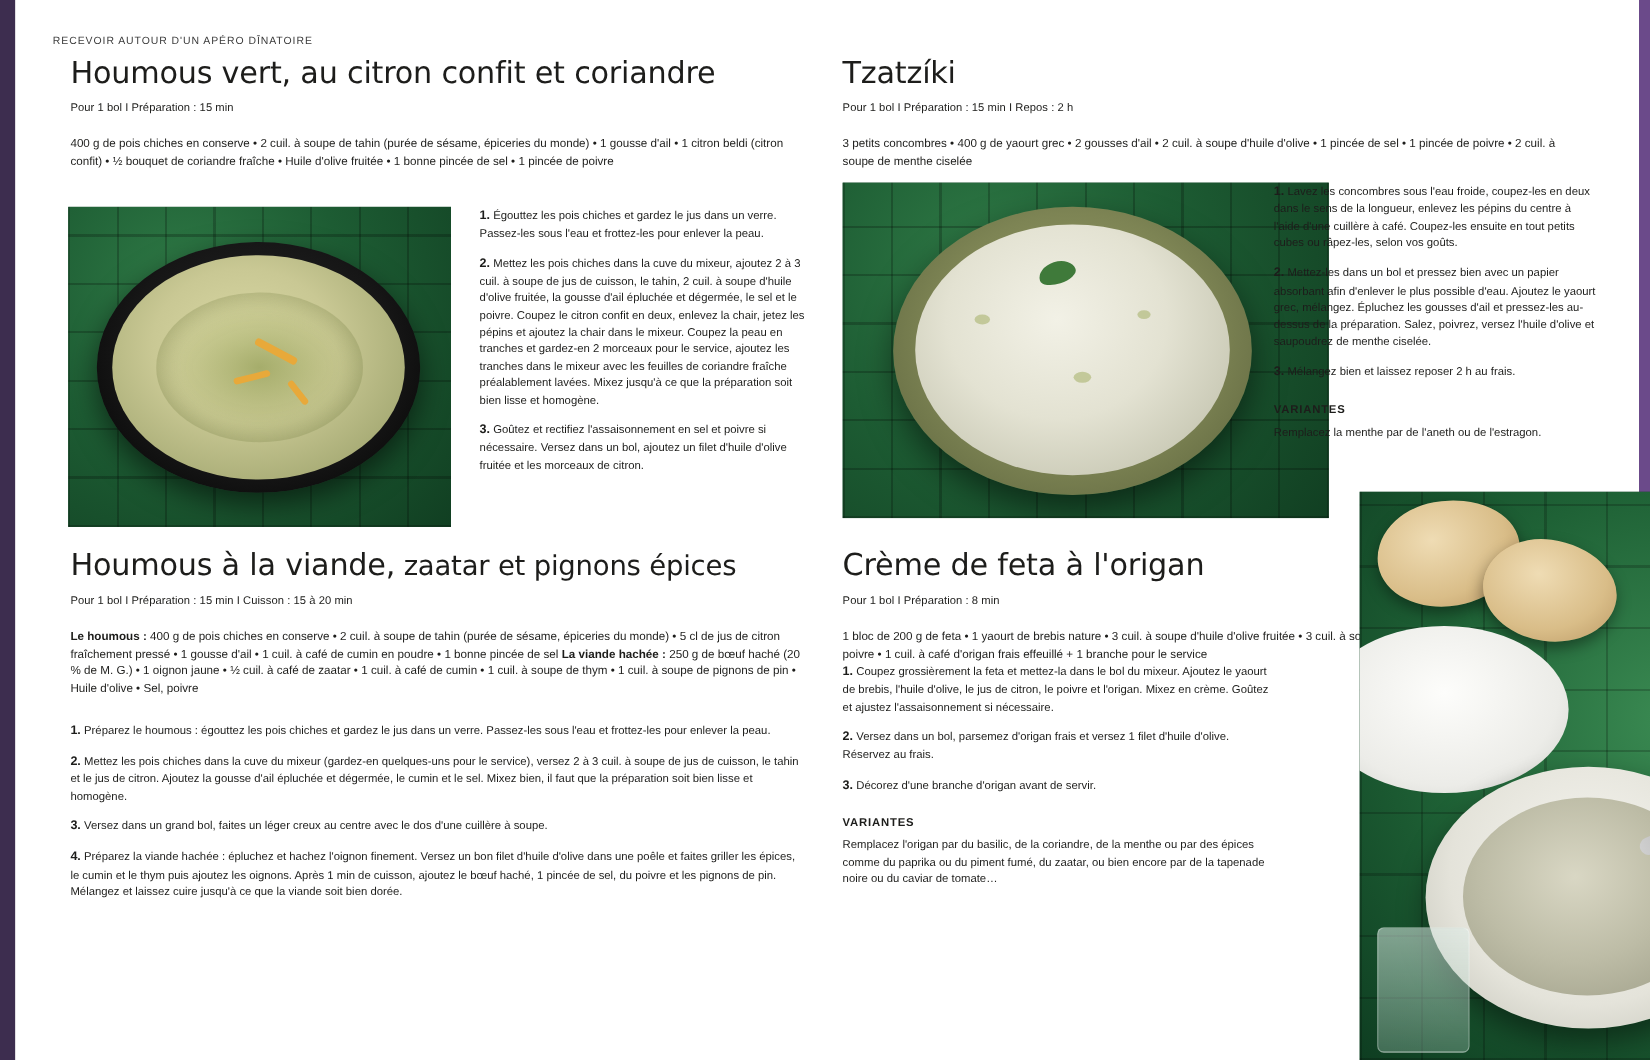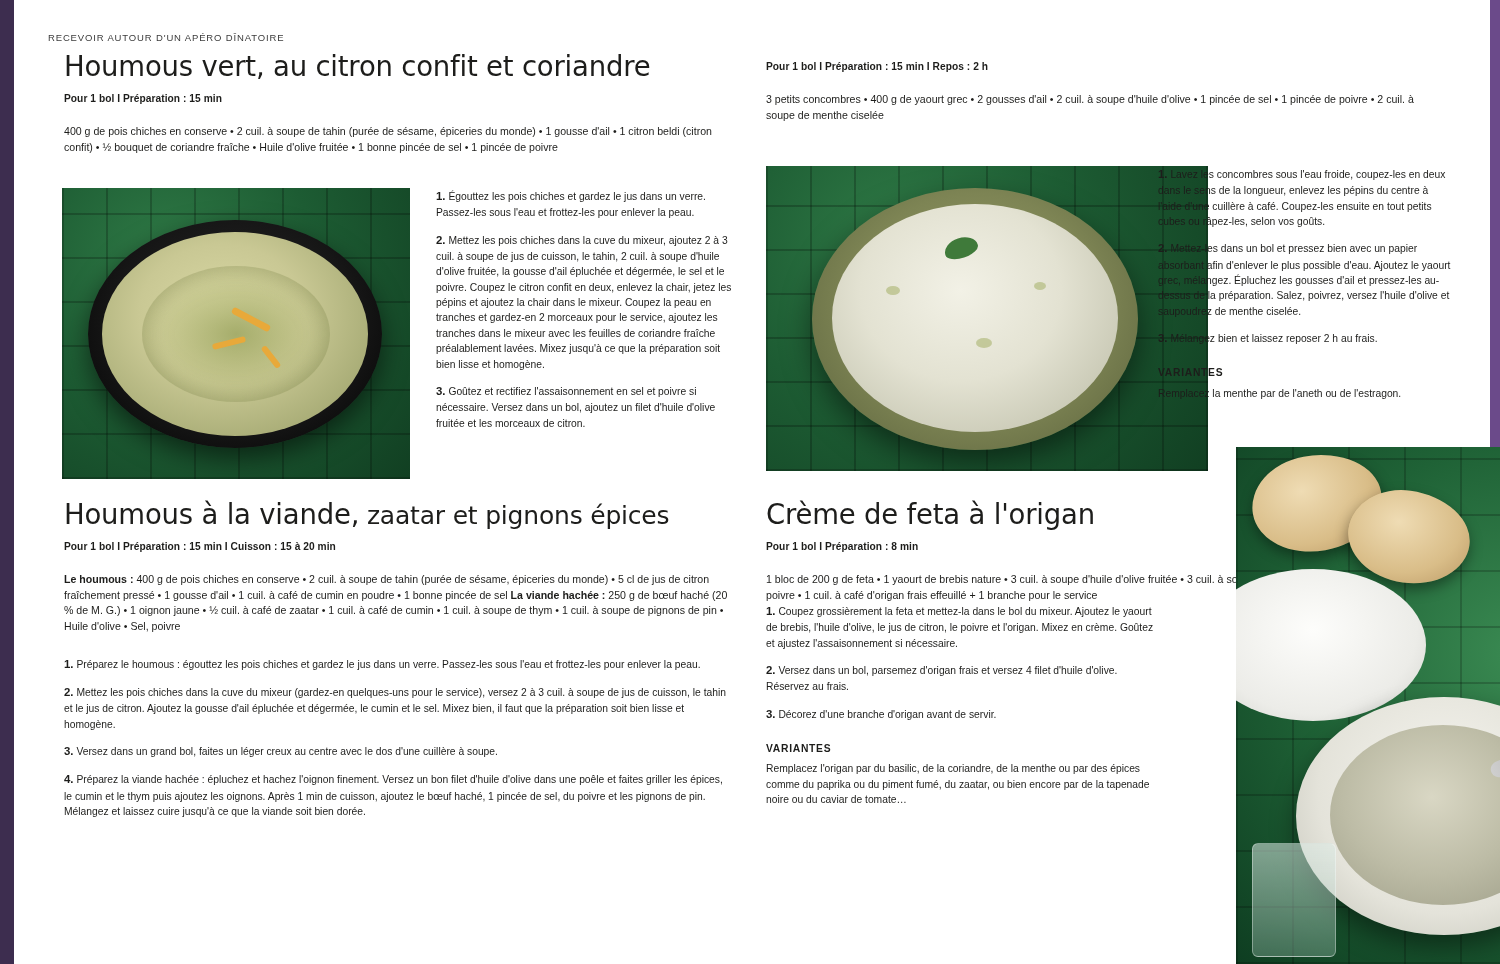--- a/index.html
+++ b/index.html
@@ -33,21 +33,21 @@
   h1.recipe-title{
     font-family:"DejaVu Sans", sans-serif;
     font-weight:400;
     font-size:27.5px;
     letter-spacing:-0.2px;
     margin:0;
     color:#1d1d1b;
   }
   h1.recipe-title .light{font-weight:400;font-size:25px;}
   .meta{
-    font-size:10.2px;font-weight:bold;color:#1d1d1b;
+    font-size:10.2px;font-weight:normal;color:#1d1d1b;
     margin-top:11px;letter-spacing:.005em;
   }
   .ingredients{
     font-size:10.6px;line-height:1.47;color:#1d1d1b;
     margin-top:20px;
   }
   .ingredients b{font-weight:bold;}
 
   .steps{font-size:10.3px;line-height:1.5;color:#1d1d1b;}
   .step{margin-bottom:11px;}
@@ -195,20 +195,21 @@
           <div class="step"><span class="num">3.</span> <span>Versez dans un grand bol, faites un léger creux au centre avec le dos d'une cuillère à soupe.</span></div>
           <div class="step"><span class="num">4.</span> <span>Préparez la viande hachée : épluchez et hachez l'oignon finement. Versez un bon filet d'huile d'olive dans une poêle et faites griller les épices, le cumin et le thym puis ajoutez les oignons. Après 1 min de cuisson, ajoutez le bœuf haché, 1 pincée de sel, du poivre et les pignons de pin. Mélangez et laissez cuire jusqu'à ce que la viande soit bien dorée.</span></div>
         </div>
       </div>
 
     </div>
 
     <div class="col col-right">
 
       <div style="position:absolute;left:0px;top:50px;width:660px;">
+        <h1 class="recipe-title">Tzatzíki</h1>
         <div class="meta">Pour 1 bol  I  Préparation : 15 min  I  Repos : 2 h</div>
         <div class="ingredients">3 petits concombres • 400 g de yaourt grec • 2 gousses d'ail • 2 cuil. à soupe d'huile d'olive • 1 pincée de sel • 1 pincée de poivre • 2 cuil. à soupe de menthe ciselée</div>
       </div>
 
       <div class="photo ph2">
         <div class="tiles"></div>
         <div class="plate"></div>
         <div class="dip"></div>
         <div class="mint"></div>
         <div class="fleck" style="left:120px;top:120px;width:14px;height:9px;"></div>
@@ -224,21 +225,21 @@
         <div class="variantes-b">Remplacez la menthe par de l'aneth ou de l'estragon.</div>
       </div>
 
       <div style="position:absolute;left:0px;top:498px;width:660px;">
         <h1 class="recipe-title">Crème de feta à l'origan</h1>
         <div class="meta">Pour 1 bol  I  Préparation : 8 min</div>
         <div class="ingredients">1 bloc de 200 g de feta • 1 yaourt de brebis nature • 3 cuil. à soupe d'huile d'olive fruitée • 3 cuil. à soupe de jus de citron • 1 pincée de poivre • 1 cuil. à café d'origan frais effeuillé + 1 branche pour le service</div>
 
         <div class="steps" style="width:394px;">
           <div class="step"><span class="num">1.</span> <span>Coupez grossièrement la feta et mettez-la dans le bol du mixeur. Ajoutez le yaourt de brebis, l'huile d'olive, le jus de citron, le poivre et l'origan. Mixez en crème. Goûtez et ajustez l'assaisonnement si nécessaire.</span></div>
-          <div class="step"><span class="num">2.</span> <span>Versez dans un bol, parsemez d'origan frais et versez 4 filet d'huile d'olive. Réservez au frais.</span></div>
+          <div class="step"><span class="num">2.</span> <span>Versez dans un bol, parsemez d'origan frais et versez 1 filet d'huile d'olive. Réservez au frais.</span></div>
           <div class="step"><span class="num">3.</span> <span>Décorez d'une branche d'origan avant de servir.</span></div>
           <div class="variantes-h">VARIANTES</div>
           <div class="variantes-b">Remplacez l'origan par du basilic, de la coriandre, de la menthe ou par des épices comme du paprika ou du piment fumé, du zaatar, ou bien encore par de la tapenade noire ou du caviar de tomate…</div>
         </div>
       </div>
 
       <div class="photo ph3">
         <div class="t"></div>
         <div class="bread b1"></div>
         <div class="bread b2"></div>

